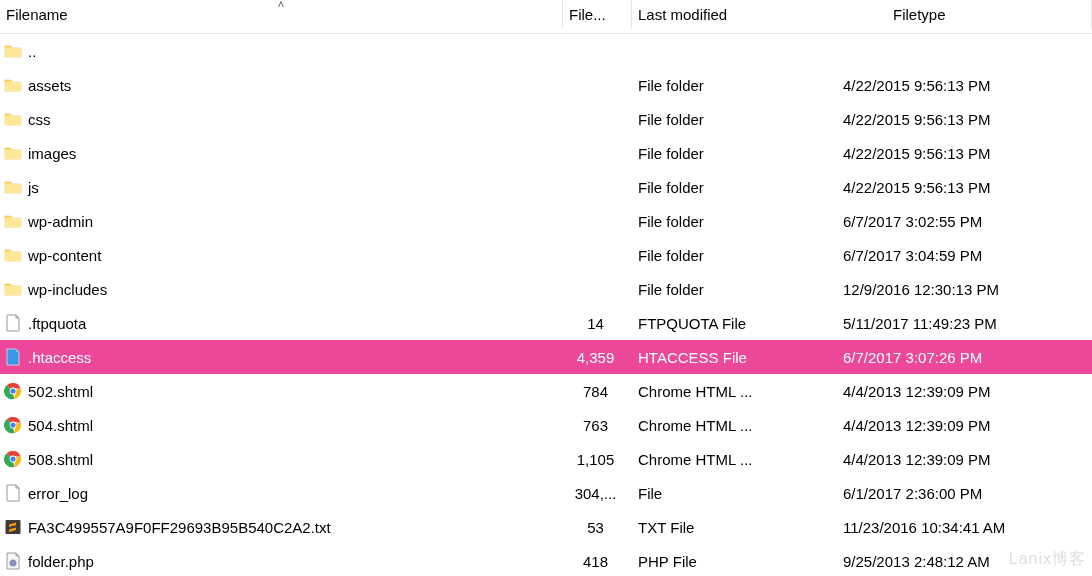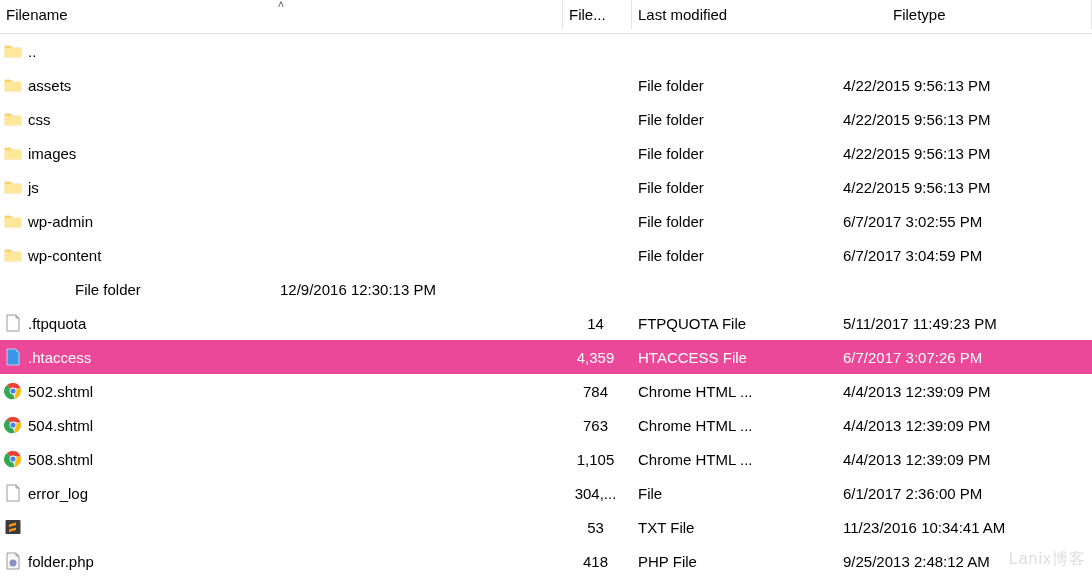--- a/index.html
+++ b/index.html
@@ -195,20 +195,29 @@
             <path d="M1 6 L17 6 L17 15 L1 15 Z" fill="#ffe79a"></path>
           </svg>
         </span>
         <span>wp-content</span>
       </div>
       <div class="cell cell-filesize"></div>
       <div class="cell cell-filetype">File folder</div>
       <div class="cell cell-modified">6/7/2017 3:04:59 PM</div>
     </div>
     <div class="row">
+      <div class="cell cell-filename">
+        <span class="icon">
+          <svg viewBox="0 0 18 18" width="18" height="18">
+            <path d="M1 4 L1 15 L17 15 L17 6 L8 6 L6.5 4 Z" fill="#ffd96b" stroke="#e0b030" stroke-width="0.5"></path>
+            <path d="M1 6 L17 6 L17 15 L1 15 Z" fill="#ffe79a"></path>
+          </svg>
+        </span>
+        <span>wp-includes</span>
+      </div>
       <div class="cell cell-filesize"></div>
       <div class="cell cell-filetype">File folder</div>
       <div class="cell cell-modified">12/9/2016 12:30:13 PM</div>
     </div>
     <div class="row">
       <div class="cell cell-filename">
         <span class="icon">
           <svg viewBox="0 0 18 18" width="18" height="18">
             <path d="M3 1 L12 1 L15 4 L15 17 L3 17 Z" fill="#ffffff" stroke="#9a9a9a" stroke-width="1"></path>
             <path d="M12 1 L12 4 L15 4 Z" fill="#e8e8e8" stroke="#9a9a9a" stroke-width="1"></path>
@@ -303,20 +312,21 @@
       <div class="cell cell-modified">6/1/2017 2:36:00 PM</div>
     </div>
     <div class="row">
       <div class="cell cell-filename">
         <span class="icon">
           <svg viewBox="0 0 18 18" width="18" height="18">
             <rect x="1.5" y="2" width="15" height="14" rx="1" fill="#3b3b3b"></rect>
             <path d="M12 4.5 L5 6.5 L5 9 L12 7 L12 9.5 L5 11.5 L5 14 L12 12 Z" fill="#ff9800"></path>
           </svg>
         </span>
+        <span>FA3C499557A9F0FF29693B95B540C2A2.txt</span>
       </div>
       <div class="cell cell-filesize">53</div>
       <div class="cell cell-filetype">TXT File</div>
       <div class="cell cell-modified">11/23/2016 10:34:41 AM</div>
     </div>
     <div class="row">
       <div class="cell cell-filename">
         <span class="icon">
           <svg viewBox="0 0 18 18" width="18" height="18">
             <path d="M3 1 L12 1 L15 4 L15 17 L3 17 Z" fill="#f7f7f7" stroke="#9a9a9a" stroke-width="1"></path>

